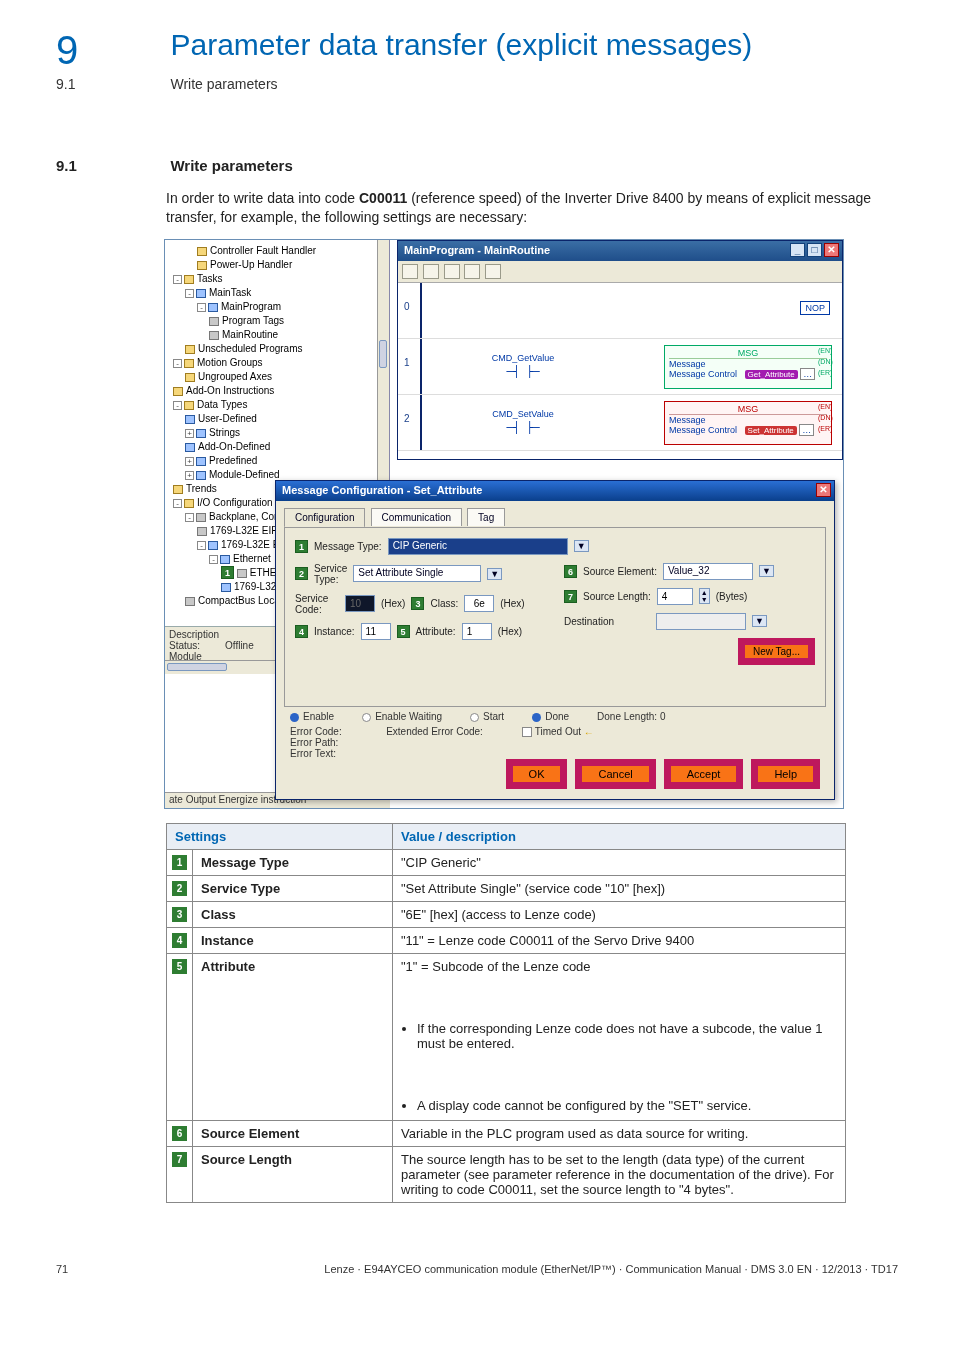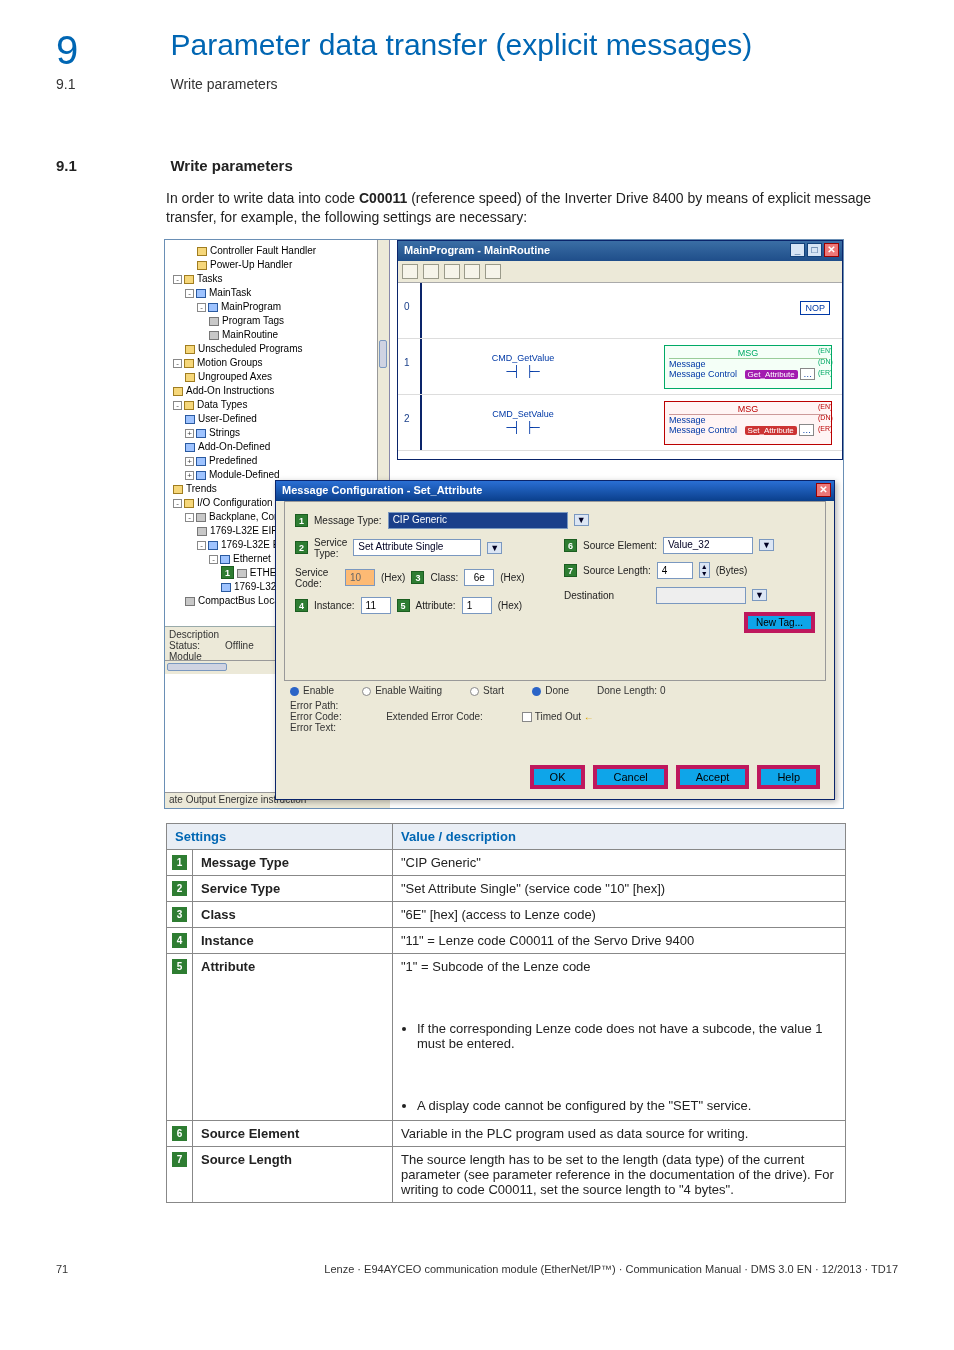--- a/index.html
+++ b/index.html
@@ -64,21 +64,21 @@
   .dlg-row{display:flex;align-items:center;gap:6px;margin-bottom:8px;}
   .lbl{font-size:10px;color:#222;}
   .sel,.inp{border:1px solid #7a98c0;background:#fff;font-size:10px;padding:1px 4px;height:17px;}
   .sel.hi{background:#1a3f8a;color:#fff;}
   .badge{display:inline-block;width:13px;height:13px;background:#2e7d32;color:#fff;font-size:9px;font-weight:700;text-align:center;line-height:13px;border:1px solid #1b5e20;}
   .dlg-cols{display:flex;gap:18px;}
   .colL{flex:1;}
   .colR{flex:1;}
   .mini{font-size:10px;color:#222;}
   .btnrow{position:absolute;right:14px;bottom:10px;display:flex;gap:8px;}
-  .btn{border:4px solid #be185d;background:#0ea5e9;padding:2px 16px;font-size:11px;}
+  .btn{border:7px solid #be185d;background:#f97316;padding:2px 16px;font-size:11px;}
   .statusline{padding:4px 14px;font-size:10px;color:#333;display:flex;gap:28px;align-items:center;}
   .statusline .dot{display:inline-block;width:9px;height:9px;border-radius:50%;margin-right:4px;vertical-align:middle;}
   .statusline .dot.on{background:#2b64c7;}
   .statusline .dot.off{background:#fff;border:1px solid #888;}
   .errwrap{padding:0 14px 4px 14px;font-size:10px;color:#333;}
   .chk{display:inline-block;width:10px;height:10px;border:1px solid #888;background:#fff;margin-right:3px;vertical-align:middle;}
   .arrow{color:#d9a400;font-weight:700;}
 
   table.settings { margin-left:110px; width:680px; border-collapse:collapse; margin-top:14px; font-size:13px; }
   table.settings th, table.settings td { border:1px solid #888; padding:5px 8px; vertical-align:top; text-align:left; }
@@ -208,40 +208,45 @@
         <div class="flags" style="color:#b00;">(<span>EN</span>)<br>(<span>DN</span>)<br>(<span>ER</span>)</div>
       </div>
     </div>
   </div>
 
   <div class="dlg">
     <div class="dlg-title">
       <span>Message Configuration - Set_Attribute</span>
       <div class="winbtn cl">✕</div>
     </div>
+    <div class="dlg-tabs">
+      <span class="dlg-tab active">Configuration</span>
+      <span class="dlg-tab">Communication</span>
+      <span class="dlg-tab">Tag</span>
+    </div>
     <div class="dlg-body">
       <div class="dlg-row">
         <span class="badge">1</span>
         <span class="lbl">Message Type:</span>
         <span class="sel hi" style="width:180px;">CIP Generic</span>
           <span style="border:1px solid #7a98c0;background:#dce6f4;padding:0 2px;font-size:9px;">▼</span>
       </div>
       <div class="dlg-cols">
         <div class="colL">
           <div class="dlg-row">
             <span class="badge">2</span>
             <span class="lbl" style="white-space:pre;">Service
 Type:</span>
             <span class="sel" style="width:128px;">Set Attribute Single</span>
               <span style="border:1px solid #7a98c0;background:#dce6f4;padding:0 2px;font-size:9px;">▼</span>
           </div>
           <div class="dlg-row">
             <span class="lbl" style="white-space:pre;width:44px;">Service
 Code:</span>
-            <input class="inp" style="width: 30px; background: #fdba74; color: rgb(102, 102, 102);" value="10">
+            <input class="inp" style="width: 30px; background: #0f172a; color: rgb(102, 102, 102);" value="10">
             <span class="mini">(Hex)</span>
             <span class="badge">3</span>
             <span class="lbl">Class:</span>
             <input class="inp" style="width: 30px; text-align: center;" value="6e">
             <span class="mini">(Hex)</span>
           </div>
           <div class="dlg-row">
             <span class="badge">4</span>
             <span class="lbl">Instance:</span>
             <input class="inp" style="width: 30px;" value="11">
@@ -277,26 +282,26 @@
       </div>
     </div>
     <div class="statusline">
       <span><span class="dot on"></span><span>Enable</span></span>
       <span><span class="dot off"></span><span>Enable Waiting</span></span>
       <span><span class="dot off"></span><span>Start</span></span>
       <span><span class="dot on"></span><span>Done</span></span>
       <span>Done Length: 0</span>
     </div>
     <div class="errwrap">
-      <div>Error Path:</div>
       <div><span class="dot off"></span><span>Error Code:</span>
       &nbsp;&nbsp;&nbsp;&nbsp;&nbsp;&nbsp;&nbsp;&nbsp;&nbsp;&nbsp;&nbsp;&nbsp;&nbsp;&nbsp;
       <span>Extended Error Code:</span>
       &nbsp;&nbsp;&nbsp;&nbsp;&nbsp;&nbsp;&nbsp;&nbsp;&nbsp;&nbsp;&nbsp;&nbsp;
       <span class="chk"></span><span>Timed Out</span> <span class="arrow">←</span></div>
+      <div>Error Path:</div>
       <div>Error Text:</div>
     </div>
     <div class="btnrow">
       <button class="btn">OK</button>
       <button class="btn">Cancel</button>
       <button class="btn">Accept</button>
       <button class="btn">Help</button>
     </div>
   </div>
 </div>

